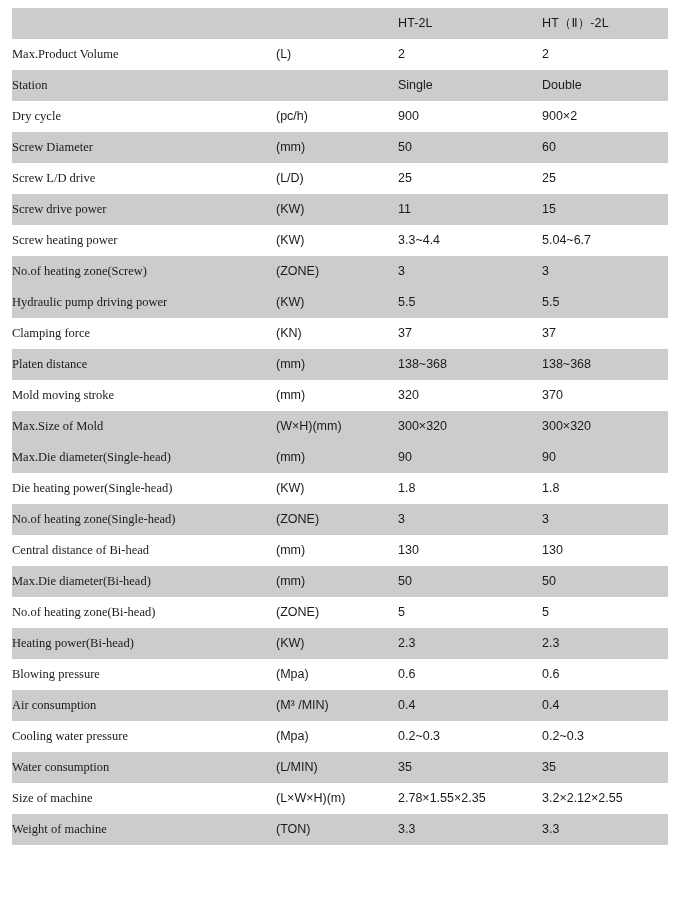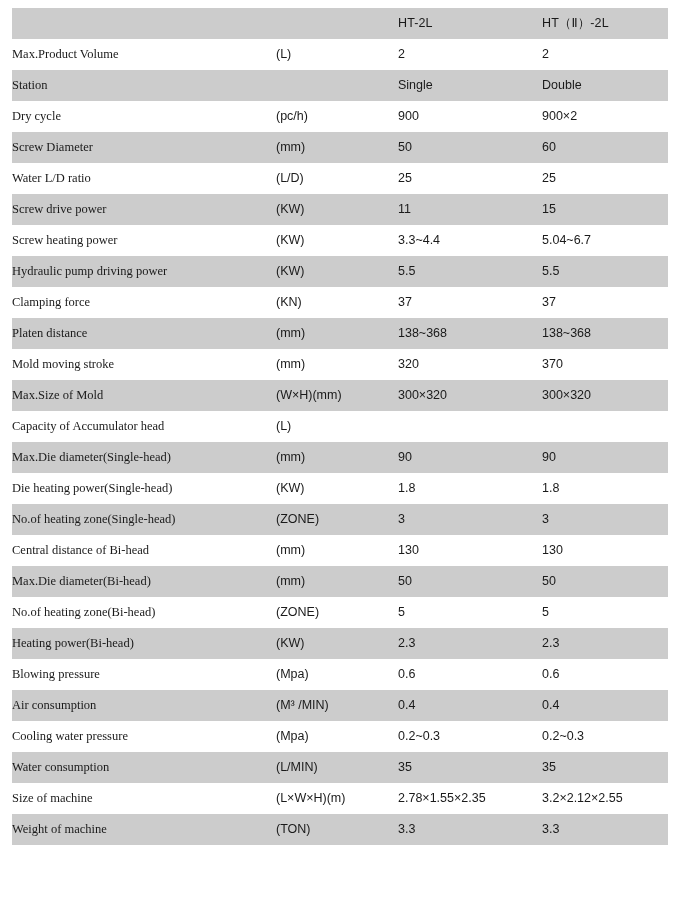--- a/index.html
+++ b/index.html
@@ -101,36 +101,42 @@
           <td class="cell-val">900</td>
           <td class="cell-val">900×2</td>
         </tr>
         <tr class="shaded">
           <td class="cell-name">Screw Diameter</td>
           <td class="cell-unit">(mm)</td>
           <td class="cell-val">50</td>
           <td class="cell-val">60</td>
         </tr>
         <tr class="plain">
-          <td class="cell-name">Water L/D ratio</td>
+          <td class="cell-name">Screw L/D drive</td>
           <td class="cell-unit">(L/D)</td>
           <td class="cell-val">25</td>
           <td class="cell-val">25</td>
         </tr>
         <tr class="shaded">
           <td class="cell-name">Screw drive power</td>
           <td class="cell-unit">(KW)</td>
           <td class="cell-val">11</td>
           <td class="cell-val">15</td>
         </tr>
         <tr class="plain">
           <td class="cell-name">Screw heating power</td>
           <td class="cell-unit">(KW)</td>
           <td class="cell-val">3.3~4.4</td>
           <td class="cell-val">5.04~6.7</td>
+        </tr>
+        <tr class="shaded">
+          <td class="cell-name">No.of heating zone(Screw)</td>
+          <td class="cell-unit">(ZONE)</td>
+          <td class="cell-val">3</td>
+          <td class="cell-val">3</td>
         </tr>
         <tr class="shaded">
           <td class="cell-name">Hydraulic pump driving power</td>
           <td class="cell-unit">(KW)</td>
           <td class="cell-val">5.5</td>
           <td class="cell-val">5.5</td>
         </tr>
         <tr class="plain">
           <td class="cell-name">Clamping force</td>
           <td class="cell-unit">(KN)</td>
@@ -147,26 +153,20 @@
           <td class="cell-name">Mold moving stroke</td>
           <td class="cell-unit">(mm)</td>
           <td class="cell-val">320</td>
           <td class="cell-val">370</td>
         </tr>
         <tr class="shaded">
           <td class="cell-name">Max.Size of Mold</td>
           <td class="cell-unit">(W×H)(mm)</td>
           <td class="cell-val">300×320</td>
           <td class="cell-val">300×320</td>
-        </tr>
-        <tr class="plain">
-          <td class="cell-name">Capacity of Accumulator head</td>
-          <td class="cell-unit">(L)</td>
-          <td class="cell-val"></td>
-          <td class="cell-val"></td>
         </tr>
         <tr class="shaded">
           <td class="cell-name">Max.Die diameter(Single-head)</td>
           <td class="cell-unit">(mm)</td>
           <td class="cell-val">90</td>
           <td class="cell-val">90</td>
         </tr>
         <tr class="plain">
           <td class="cell-name">Die heating power(Single-head)</td>
           <td class="cell-unit">(KW)</td>

